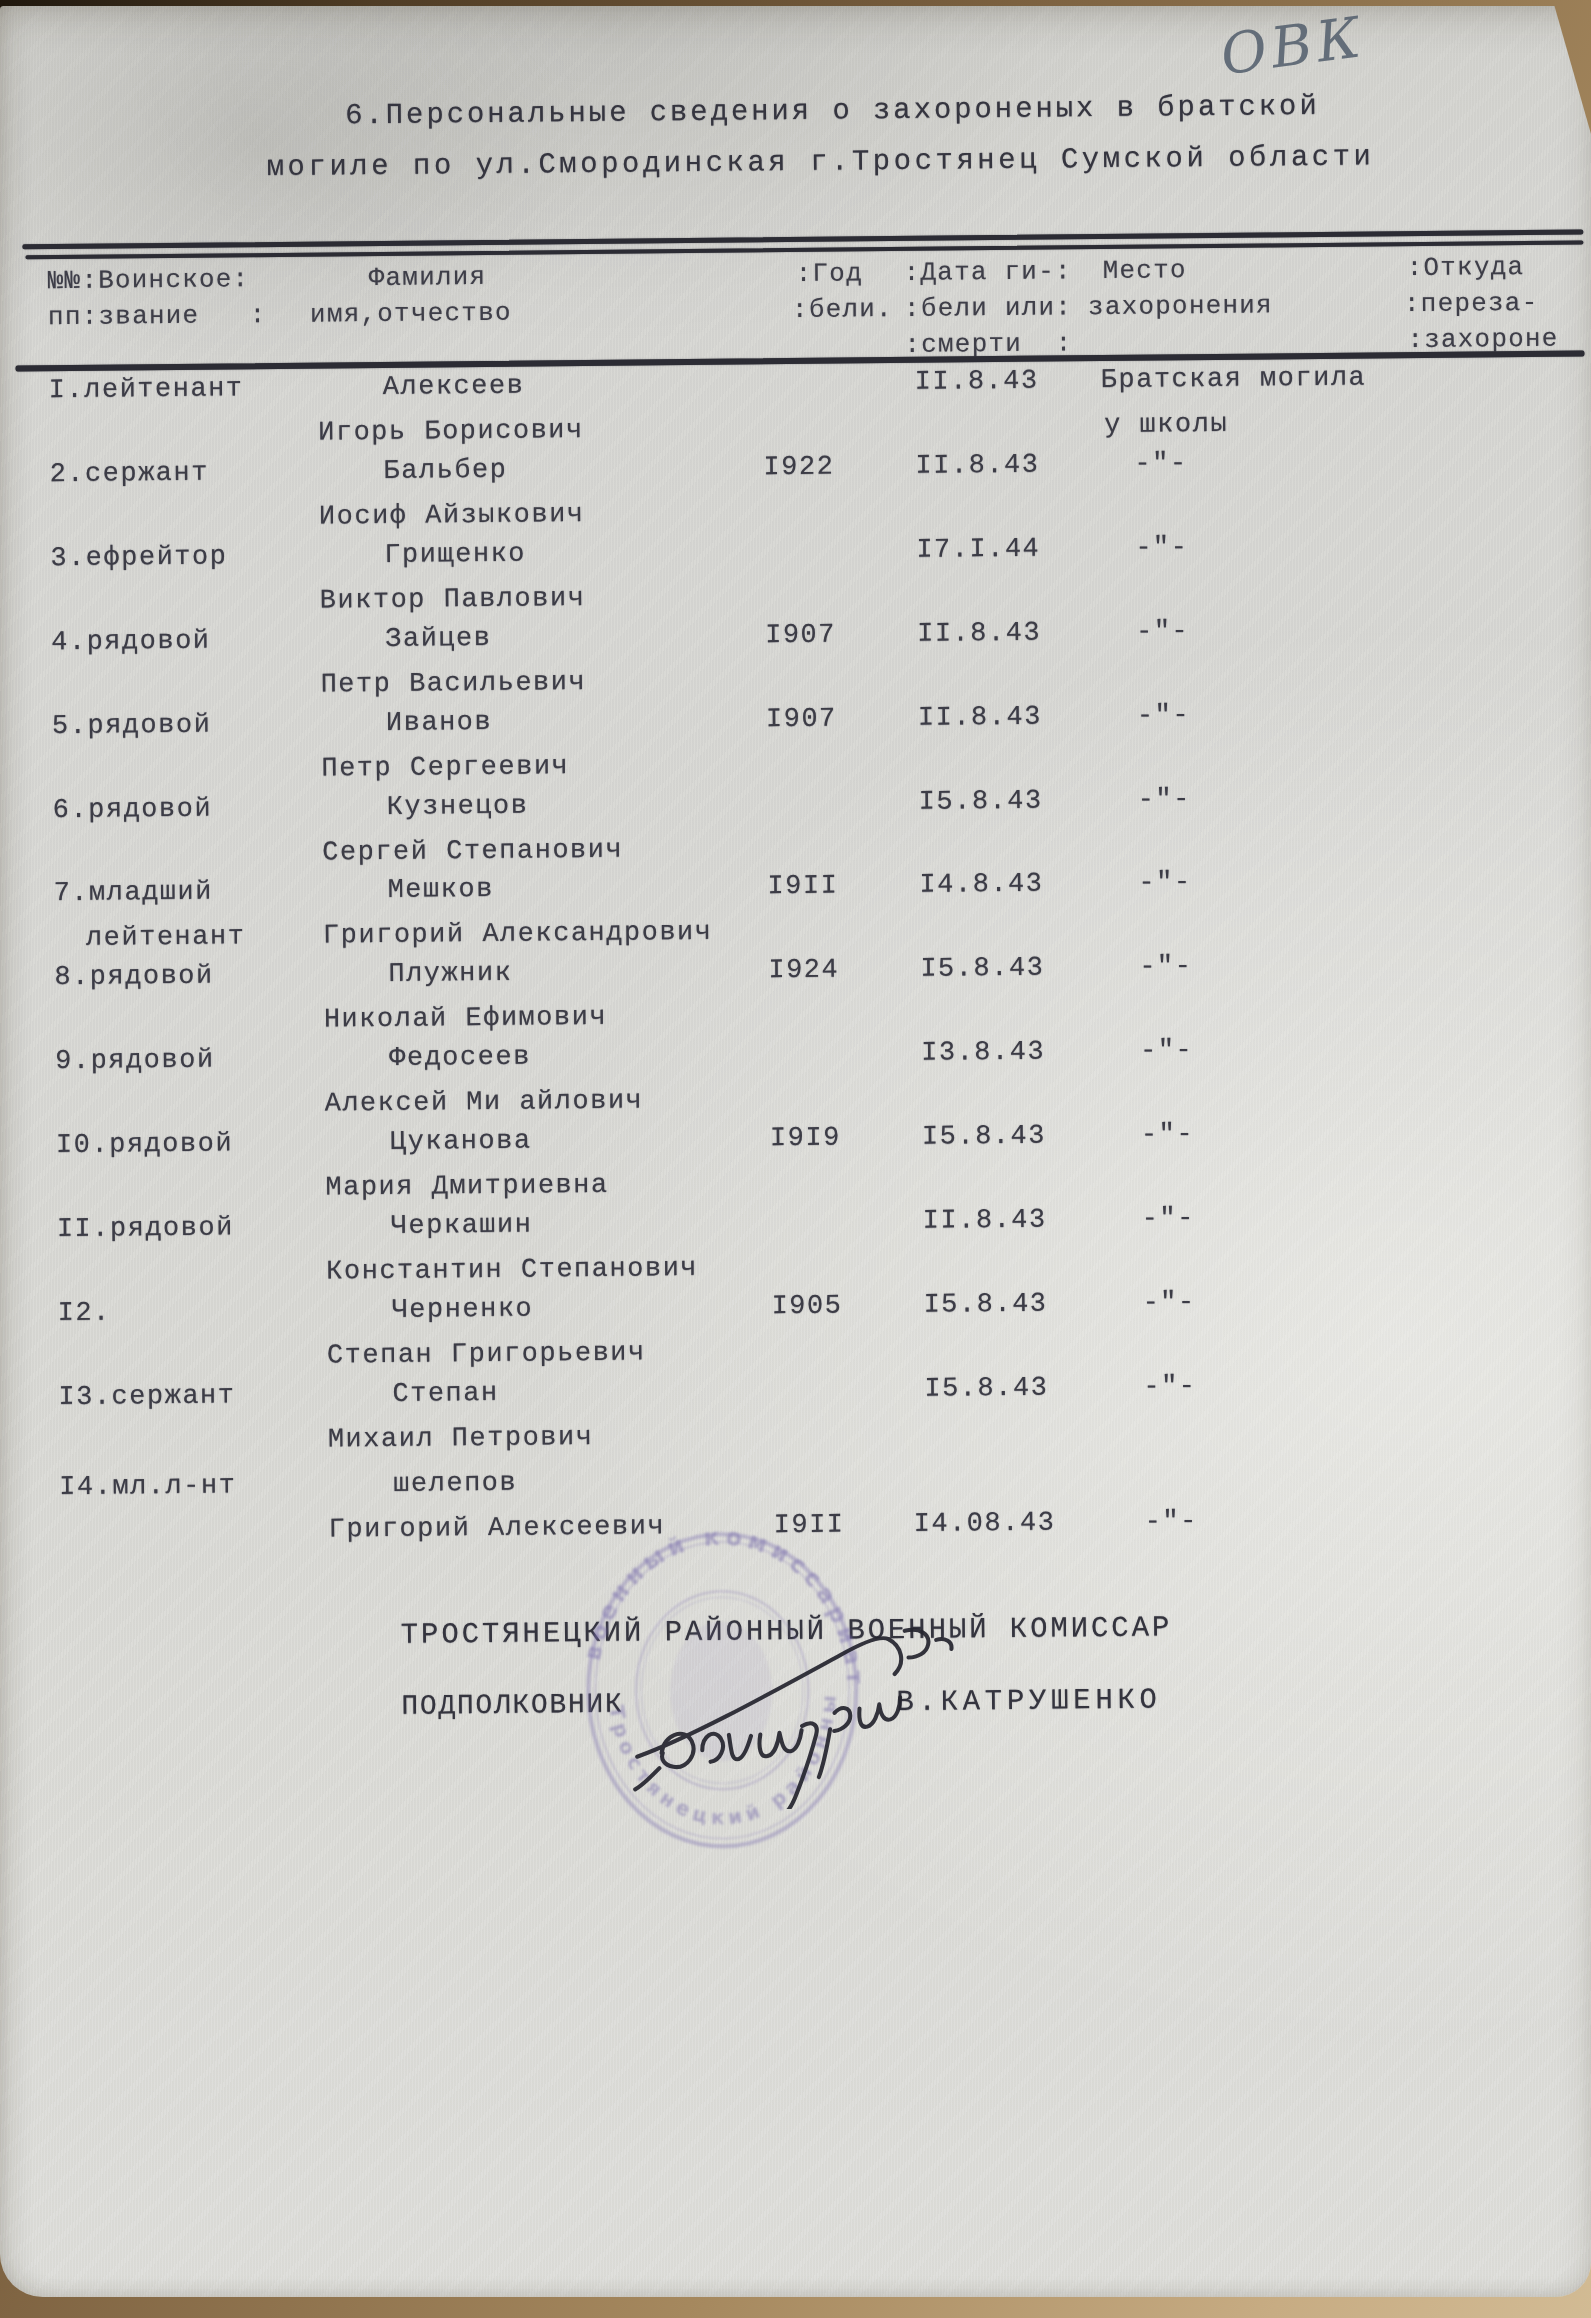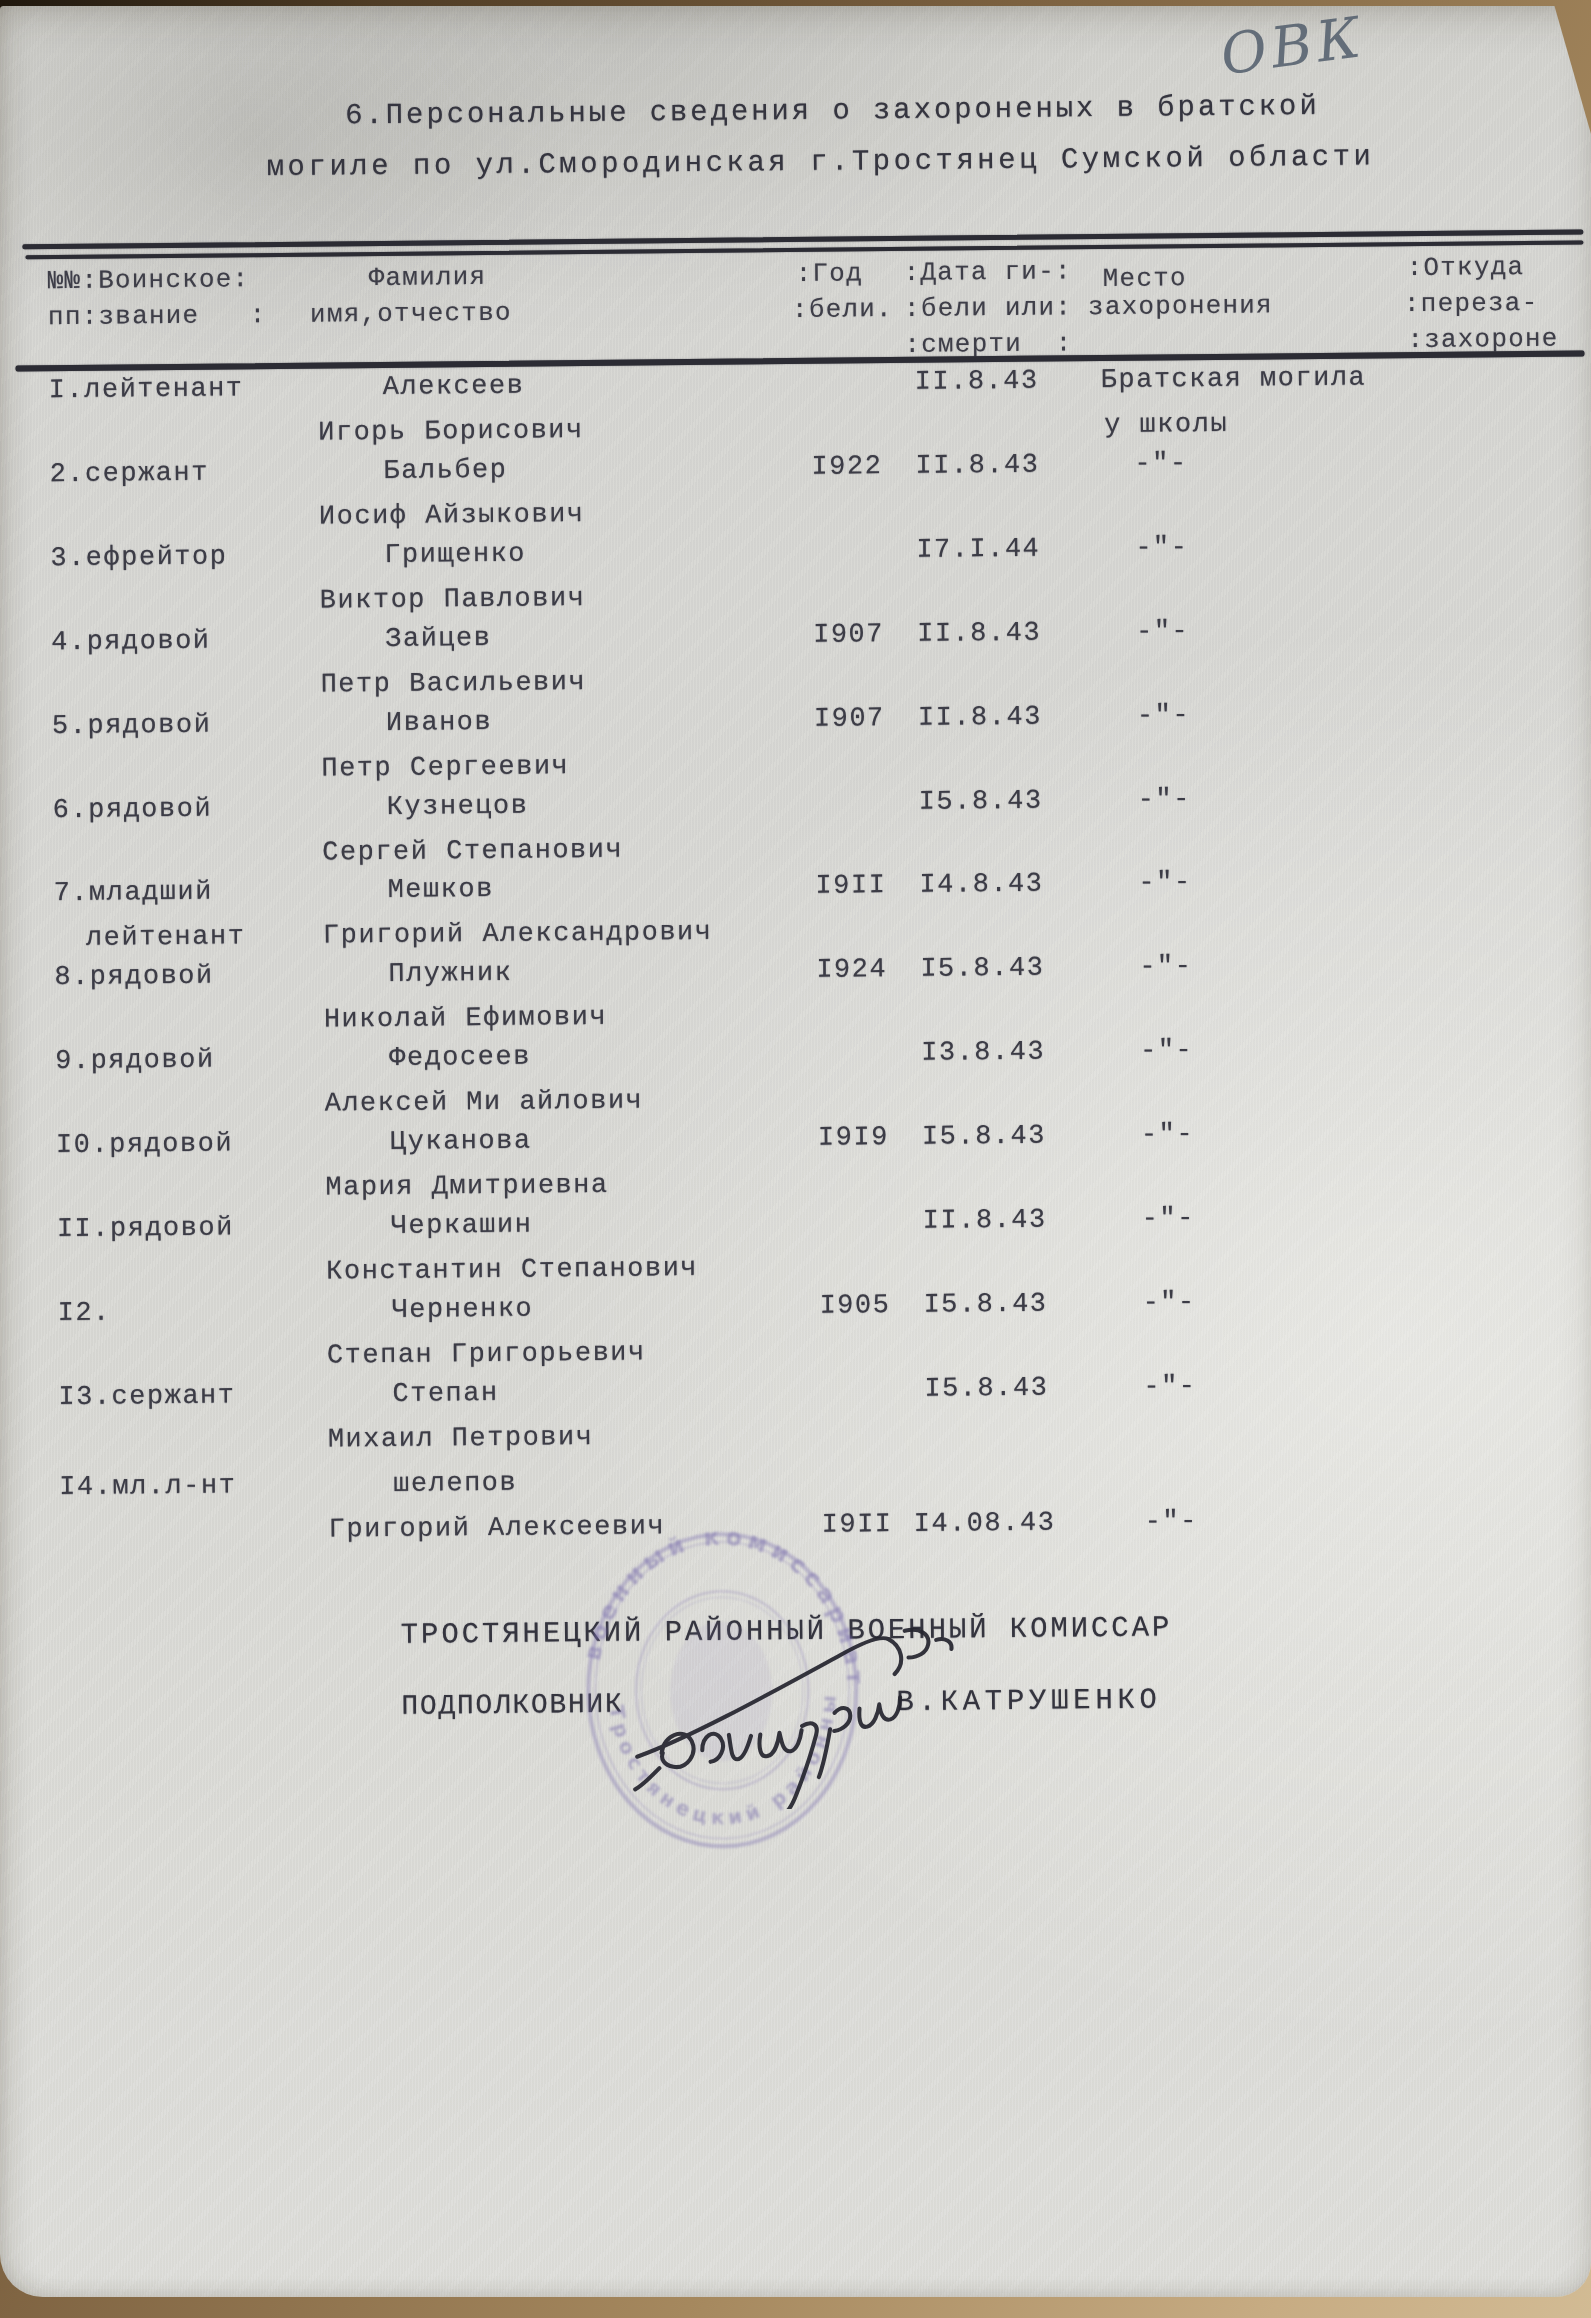--- a/index.html
+++ b/index.html
@@ -32,36 +32,36 @@
 
   .rule{position:absolute;background:#2c2c34;border-radius:2.3px;box-shadow:0 0 1.2px rgba(44,44,52,.75);}
   .rule-a{left:30px;right:0;top:231px;height:4.7px;}
   .rule-b{left:33px;right:0;top:242px;height:3.5px;}
   .rule-c{left:22px;right:0;top:352px;height:6.4px;}
 
   .hdr span{position:absolute;white-space:pre;font-size:26px;letter-spacing:1.2px;color:#3e3e48;
       text-shadow:0 0 1.2px rgba(60,60,74,.42);}
   .hdr{position:absolute;left:0;right:0;top:253px;height:111px;}
   .h11{left:55px;top:0;}   .h21{left:376px;top:0;}   .h31{left:803px;top:0;}
-  .h41{left:911px;top:0;} .h51{left:1110px;top:8px;}  .h61{left:1414px;top:0;}
+  .h41{left:911px;top:0;} .h51{left:1110px;top:0;}  .h61{left:1414px;top:0;}
   .h12{left:55px;top:36px;} .h22{left:317px;top:36px;} .h32{left:799px;top:36px;}
   .h42{left:911px;top:36px;} .h52{left:1095px;top:36px;} .h62{left:1411px;top:36px;}
   .h43{left:911px;top:72px;} .h63{left:1414px;top:72px;}
 
   .row{position:absolute;left:0;width:100%;height:93px;}
   .r1{top:362px;}  .r2{top:446px;}  .r3{top:530px;}  .r4{top:614px;}
   .r5{top:698px;} .r6{top:782px;} .r7{top:865px;} .r8{top:949px;}
   .r9{top:1033px;} .r10{top:1117px;}.r11{top:1201px;}.r12{top:1285px;}
   .r13{top:1369px;}.r14{top:1459px;}
   .ln{position:absolute;left:0;right:0;height:44px;}
   .ln1{top:0;} .ln2{top:45px;}
   .ln span{position:absolute;top:0;white-space:pre;font-size:27px;letter-spacing:1.5px;color:#3c3c46;
       text-shadow:0 0 1.2px rgba(60,60,74,.42),0 0.6px 0.6px rgba(60,60,74,.22);}
   .ca{left:55px;}  .cb{left:389px;}  .ln2 .cb{left:324px;}
-  .cy{left:817px;} .cd{left:921px;} .cp{left:1140px;}
+  .cy{left:769px;} .cd{left:921px;} .cp{left:1140px;}
   .r1 .ln1 .cp{left:1107px;} .r1 .ln2 .cp{left:1110px;}
   .r7 .ln2 .ca{left:87px;}  .r14 .ln2 .cd{left:909px;}
 
   .f1{position:absolute;left:395px;top:1609px;font-size:29px;letter-spacing:2.9px;color:#34343e;}
   .f2a{position:absolute;left:395px;top:1681px;font-size:28px;letter-spacing:1.7px;color:#34343e;}
   .f2b{position:absolute;left:890px;top:1681px;font-size:29px;letter-spacing:4.7px;color:#34343e;}
 
   .stamp{position:absolute;left:550px;top:1503px;width:332px;height:361px;opacity:.8;filter:blur(0.7px);}
   .sig{position:absolute;left:614px;top:1593px;width:349px;height:210px;}
 </style>

